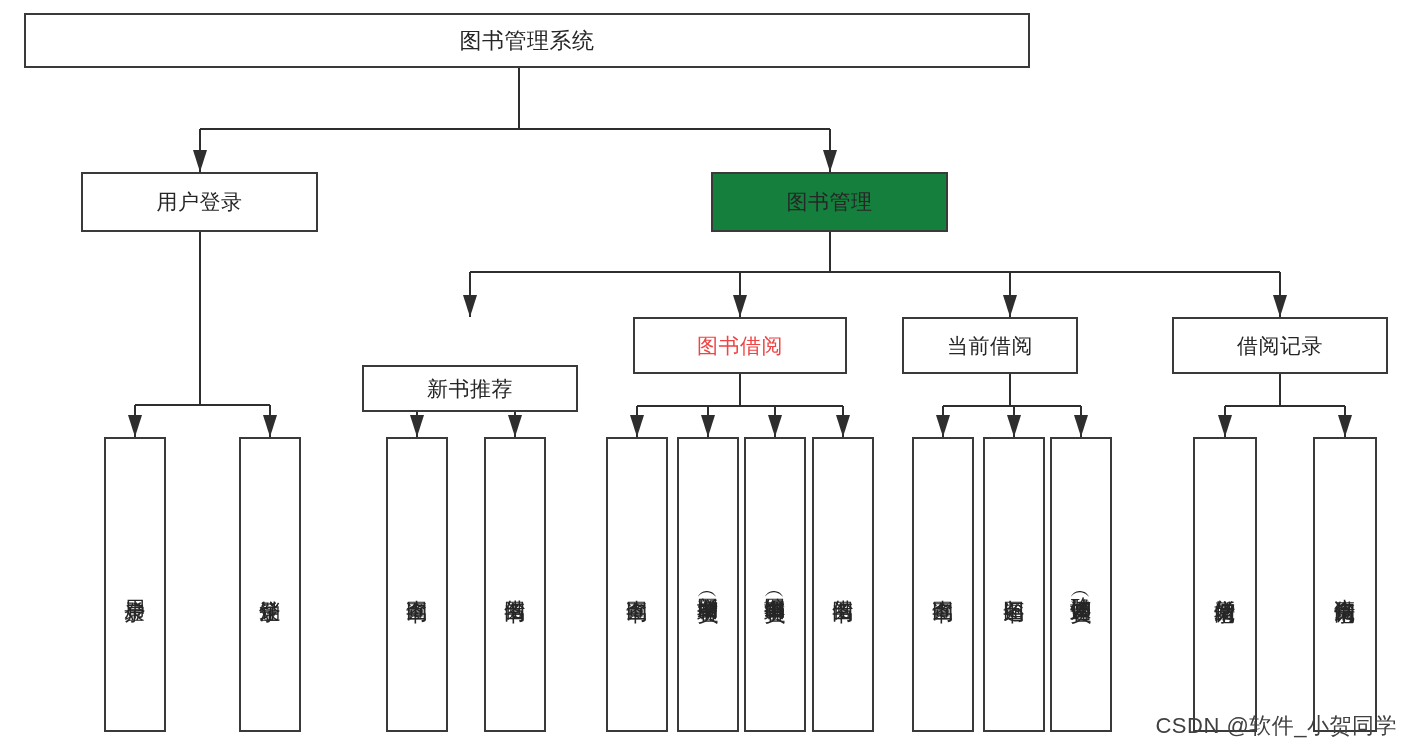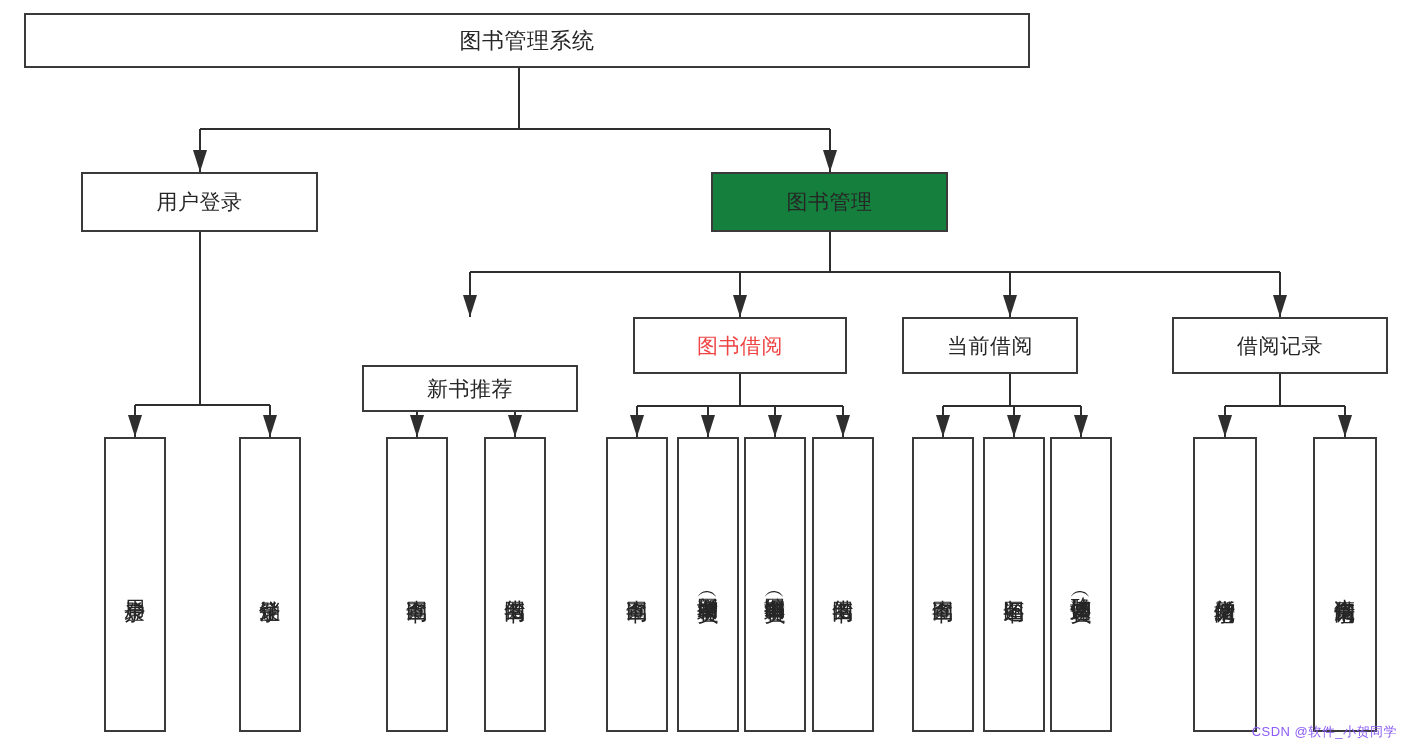--- a/index.html
+++ b/index.html
@@ -58,22 +58,22 @@
     display: block;
   }
   .node.root {
     font-size: 22px;
     margin-left: 8px;
   }
   #watermark {
     position: absolute;
     right: 8px;
     bottom: 6px;
-    font-size: 13px;
-    color: #8b5cf6;
+    font-size: 22px;
+    color: #404040;
     white-space: nowrap;
     letter-spacing: 0.5px;
   }
 </style>
 </head>
 <body>
 
 <div id="canvas">
   <svg id="edges" viewBox="0 0 1405 747" xmlns="http://www.w3.org/2000/svg">
       <line x1="519" y1="68" x2="519" y2="129" stroke="#2e2e2e" stroke-width="2.5" shape-rendering="crispEdges"></line>

